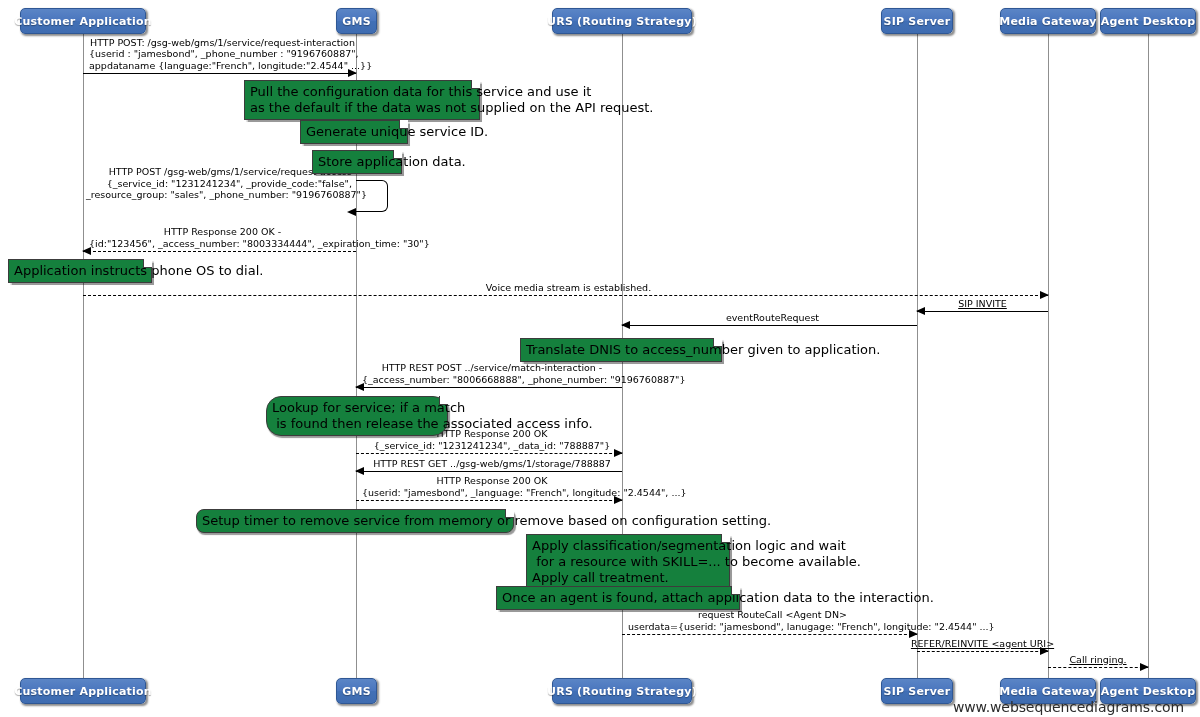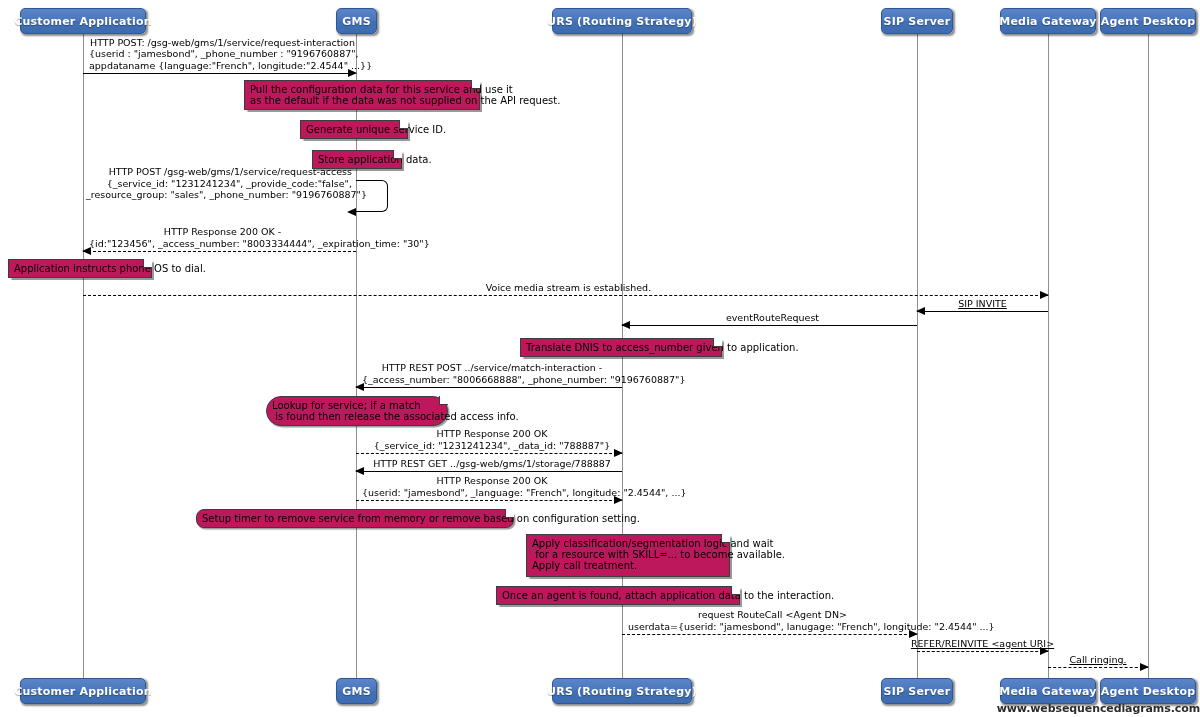--- a/index.html
+++ b/index.html
@@ -92,49 +92,48 @@
     font-size:9.5px;
     line-height:11.5px;
     white-space:pre;
     color:#000;
   }
 
   
   .note{
     position:absolute;
     box-sizing:border-box;
-    background:#be185d;
+    background:#15803d;
     border:1.2px solid #3c3c3c;
     box-shadow:1.5px 1.5px 1px rgba(0,0,0,.4);
-    font-size:10px;
-    line-height:11px;
+    font-size:13px;
+    line-height:16px;
     color:#000;
     padding:3px 6px 3px 5px;
     white-space:pre;
   }
   .note::after{
     
     content:"";
     position:absolute;
     top:-1px;right:-1px;
     width:8px;height:8px;
     background:#ffffff;
     border-left:1.2px solid #3c3c3c;
     border-bottom:1.2px solid #3c3c3c;
   }
 
   
   .watermark{
     position:absolute;
-    right:0;bottom:2px;
-    font-size:11px;
+    right:16px;bottom:2px;
+    font-size:14px;
     color:#2b2b2b;
     letter-spacing:-.1px;
     white-space:nowrap;
-    font-weight:bold;
   }
 </style>
 </head>
 <body>
 
 <div id="diagram">
   <div id="lifelines">
       <div class="lifeline" style="left: 83px; top: 34px; height: 644px;"></div>
       <div class="lifeline" style="left: 356px; top: 34px; height: 644px;"></div>
       <div class="lifeline" style="left: 622px; top: 34px; height: 644px;"></div>

